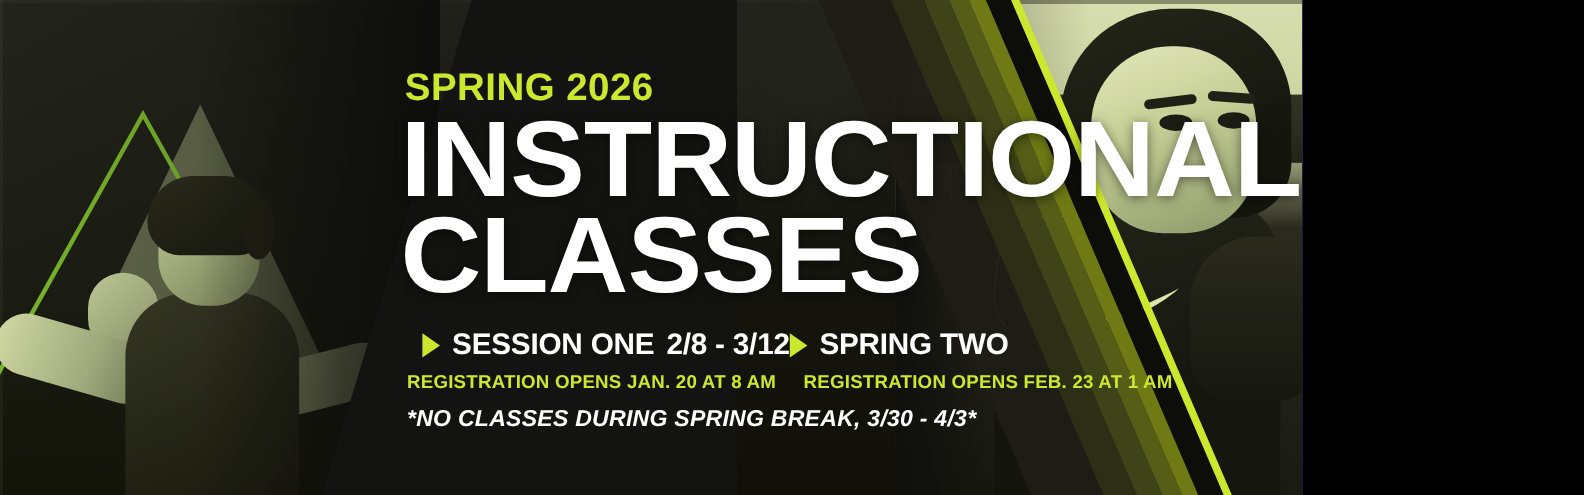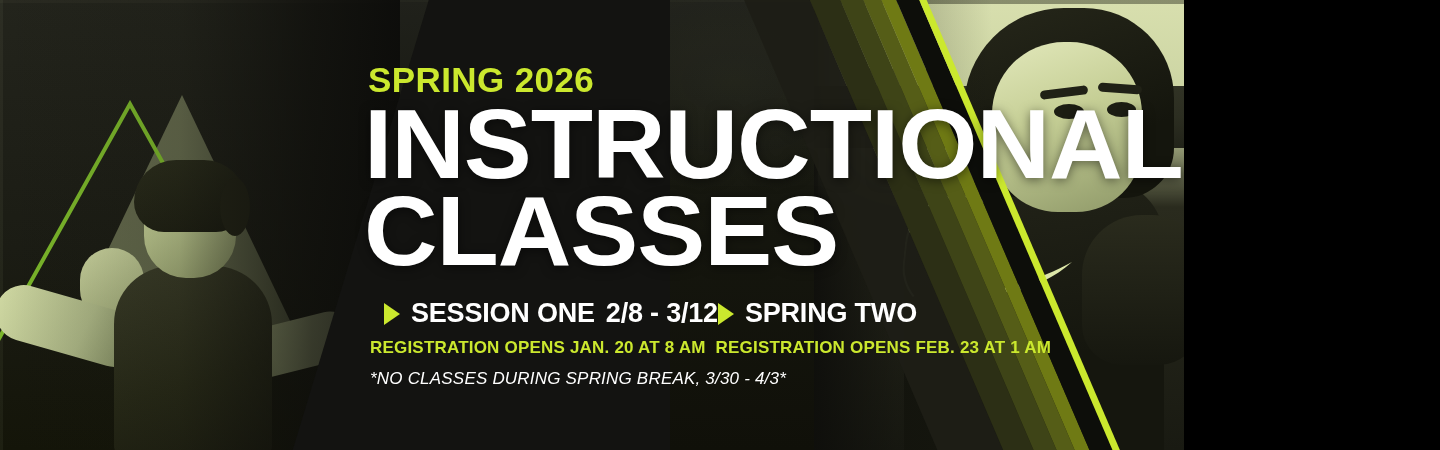--- a/index.html
+++ b/index.html
@@ -242,29 +242,29 @@
   .session .arrow {
     width:0; height:0;
     border-top:11px solid transparent;
     border-bottom:11px solid transparent;
     border-left:16px solid #cbe82e;
   }
   .session .dates { color:#ffffff; }
 
   .reg-row {
     position:absolute; left:2px; top:338px;
-    display:flex; gap:10px;
+    display:flex; gap:25px;
   }
   .reg {
     font-size:17px; font-weight:bold; color:#cbe82e;
     letter-spacing:.2px; white-space:nowrap;
   }
   .note {
     position:absolute; left:2px; top:369px;
-    font-size:17px; font-weight:normal; font-style:italic;
+    font-size:21px; font-weight:bold; font-style:italic;
     color:#ffffff; letter-spacing:.2px;
   }
 </style>
 </head>
 <body>
 
 <div class="banner">
 
   <div class="bg-base"></div>
   <div class="bg-texture"></div>

